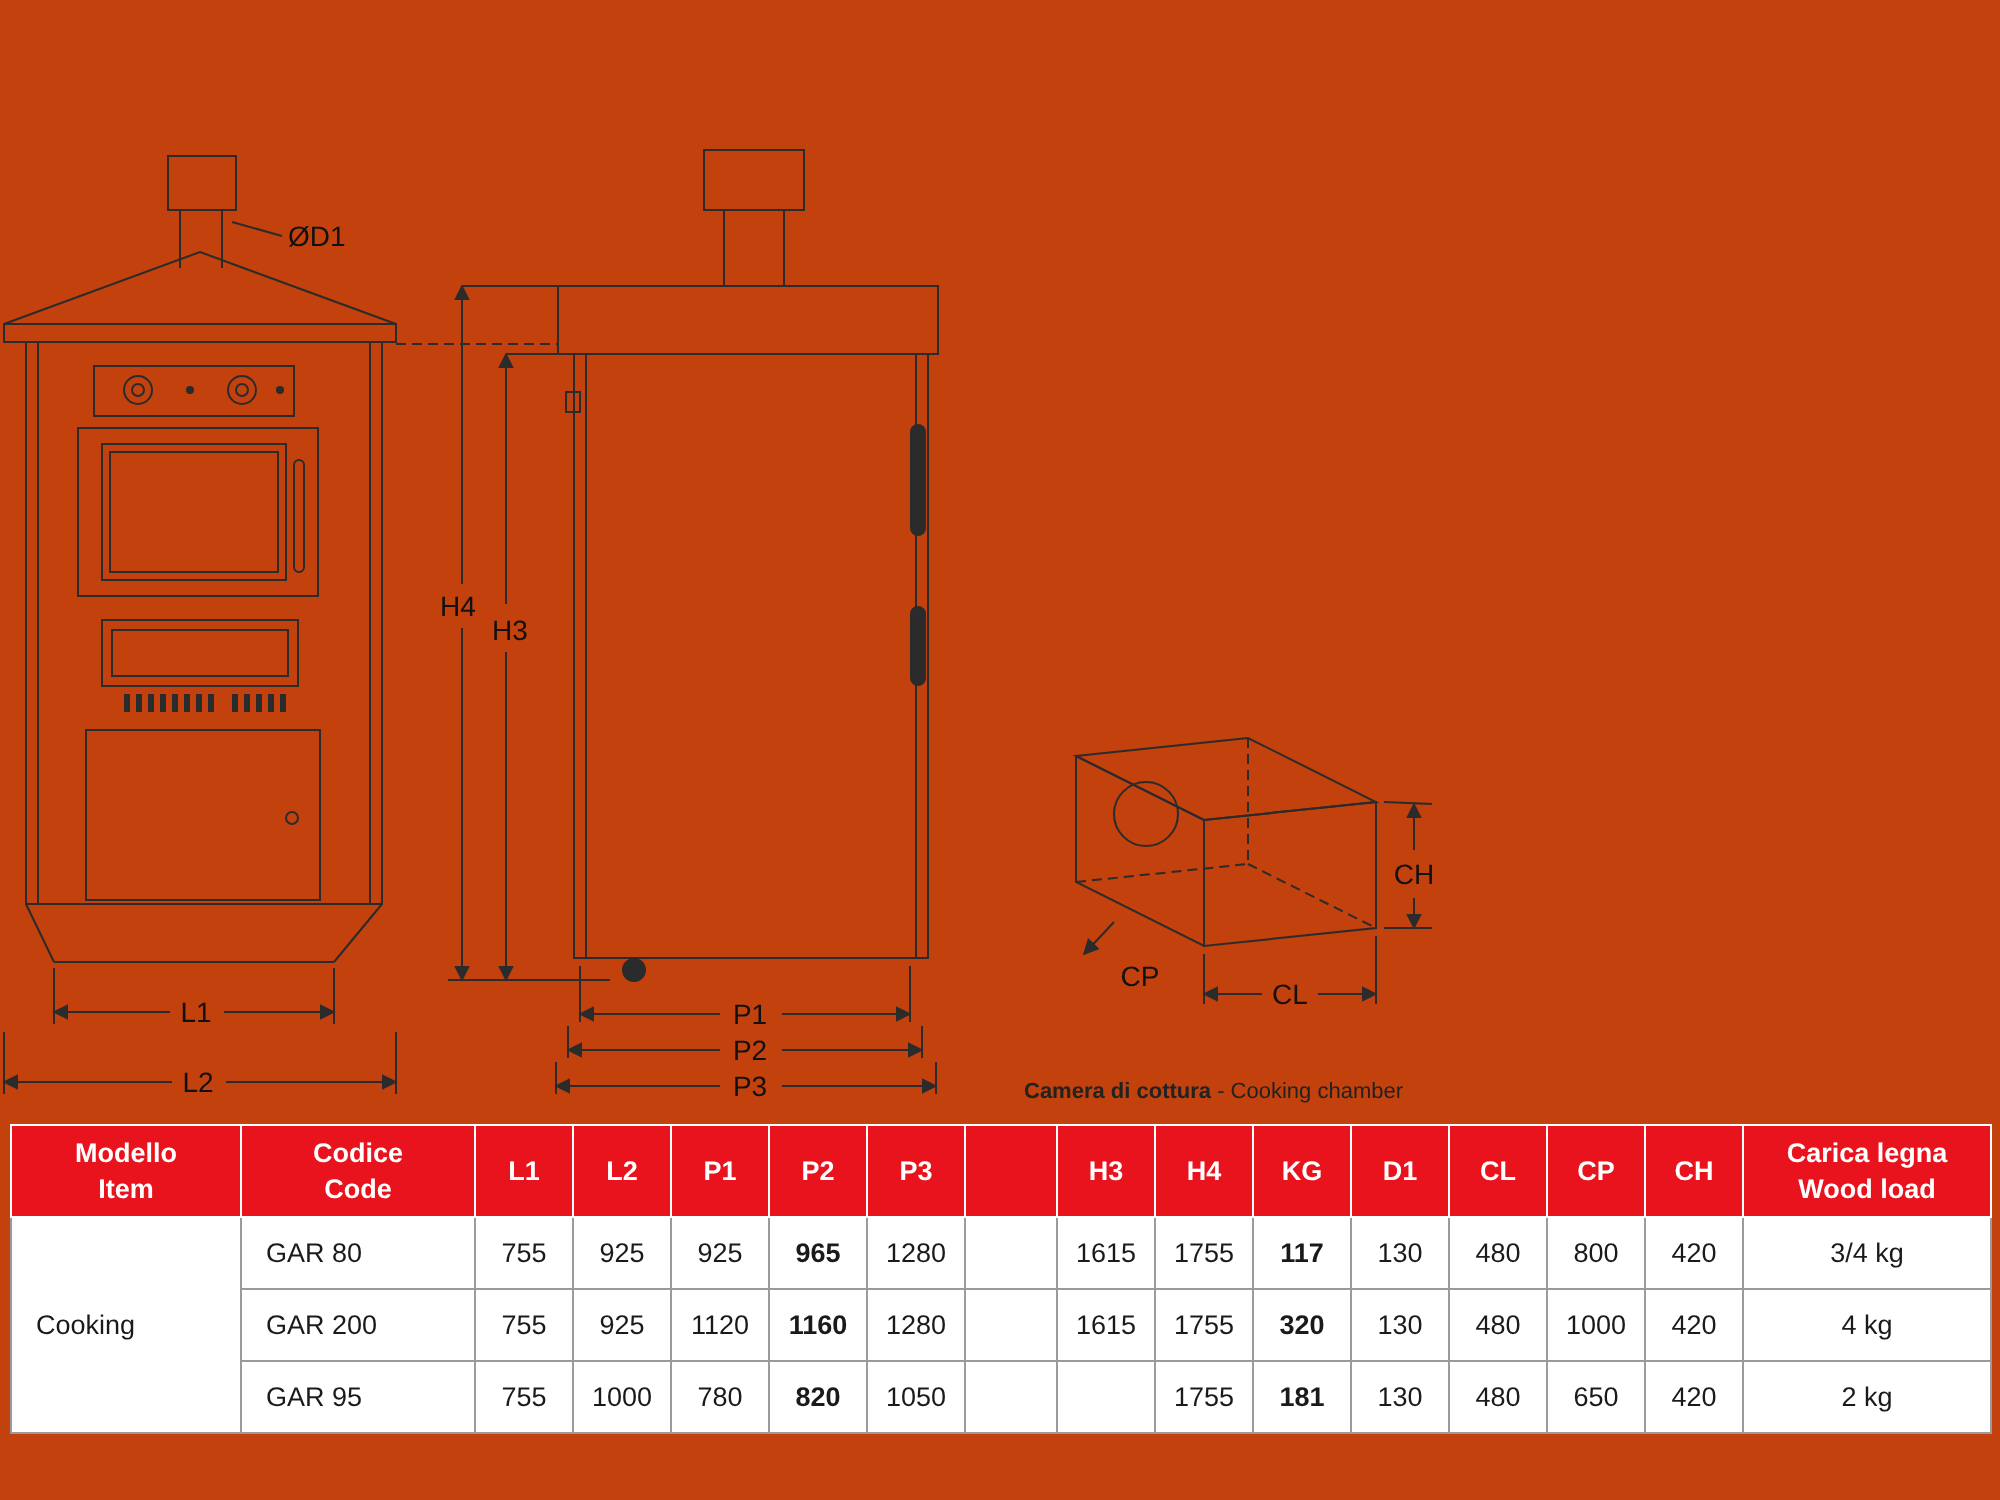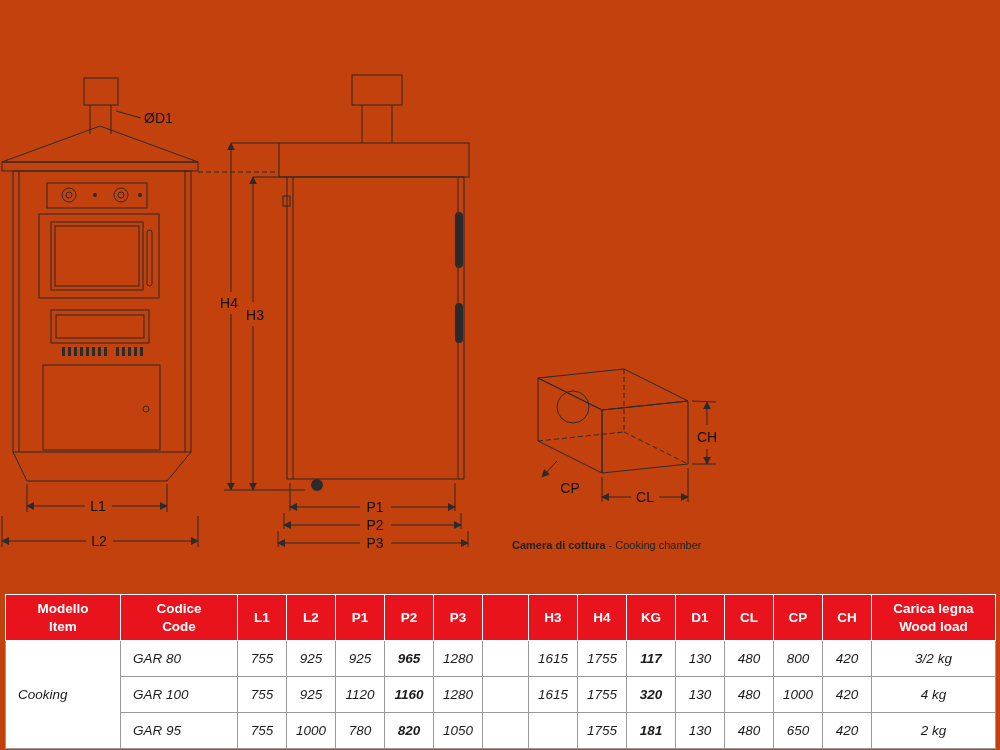--- a/index.html
+++ b/index.html
@@ -8,28 +8,28 @@
   .drawing-svg { position:absolute; left:0; top:0; }
 
   .ln   { fill:none; stroke:#2b2b2b; stroke-width:1; }
   .dash { stroke-dasharray:5 3; }
   .fillb{ fill:#2b2b2b; stroke:none; }
   .dim  { fill:none; stroke:#2b2b2b; stroke-width:1; }
   .lbl  { font-family:"Liberation Sans", sans-serif; font-size:14px; fill:#111; }
   .cap  { font-family:"Liberation Sans", sans-serif; font-size:11px; fill:#222; }
   .cap-b{ font-weight:bold; }
 
-  .spec-table { position:absolute; left:5px; top:594px; width:990px;
+  .spec-table { position:absolute; left:5px; top:562px; width:990px;
                 border-collapse:collapse; table-layout:fixed; }
   .spec-table th { background:#e8131d; color:#fff; font-size:13.5px; font-weight:bold;
                    border:1px solid #fff; height:46px; white-space:pre-line;
                    line-height:1.3; text-align:center; vertical-align:middle; padding:2px; }
   .spec-table td { border:1px solid #9a9a9a; font-size:13.5px; color:#1a1a1a;
                    text-align:center; vertical-align:middle; height:36px;
-                   padding:2px 3px; background:#fff;font-style:italic; }
+                   padding:2px 3px; background:#fff; }
   .spec-table td.left { text-align:left; padding-left:12px; }
   .spec-table td.b { font-weight:bold; }
 </style>
 </head>
 <body>
 
 <div class="page">
 
   <svg class="drawing-svg" width="1000" height="558" viewBox="0 0 1000 558">
     <defs>
@@ -233,24 +233,24 @@
         <td class="b">965</td>
         <td>1280</td>
         <td></td>
         <td>1615</td>
         <td>1755</td>
         <td class="b">117</td>
         <td>130</td>
         <td>480</td>
         <td>800</td>
         <td>420</td>
-        <td>3/2 kg</td>
-      </tr>
-      <tr>
-        <td class="left">GAR 100</td>
+        <td>3/4 kg</td>
+      </tr>
+      <tr>
+        <td class="left">GAR 200</td>
         <td>755</td>
         <td>925</td>
         <td>1120</td>
         <td class="b">1160</td>
         <td>1280</td>
         <td></td>
         <td>1615</td>
         <td>1755</td>
         <td class="b">320</td>
         <td>130</td>

